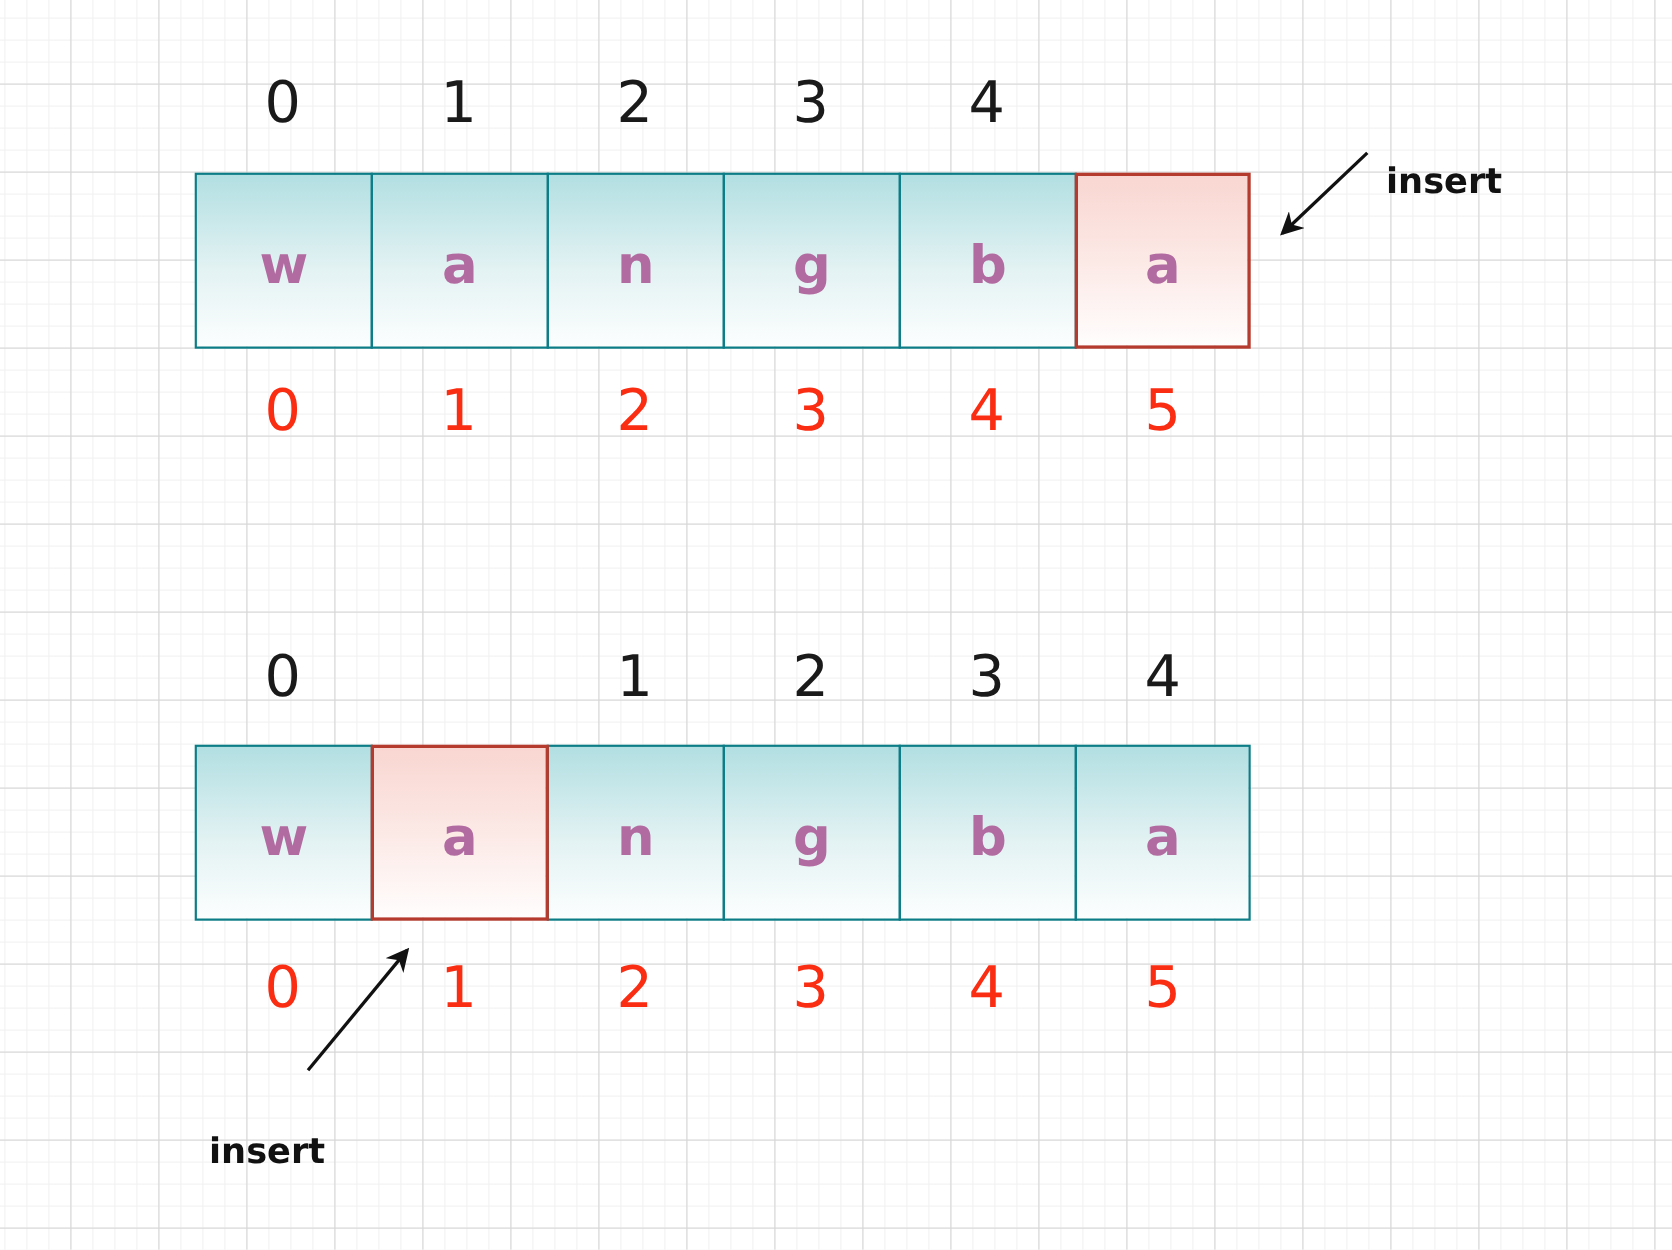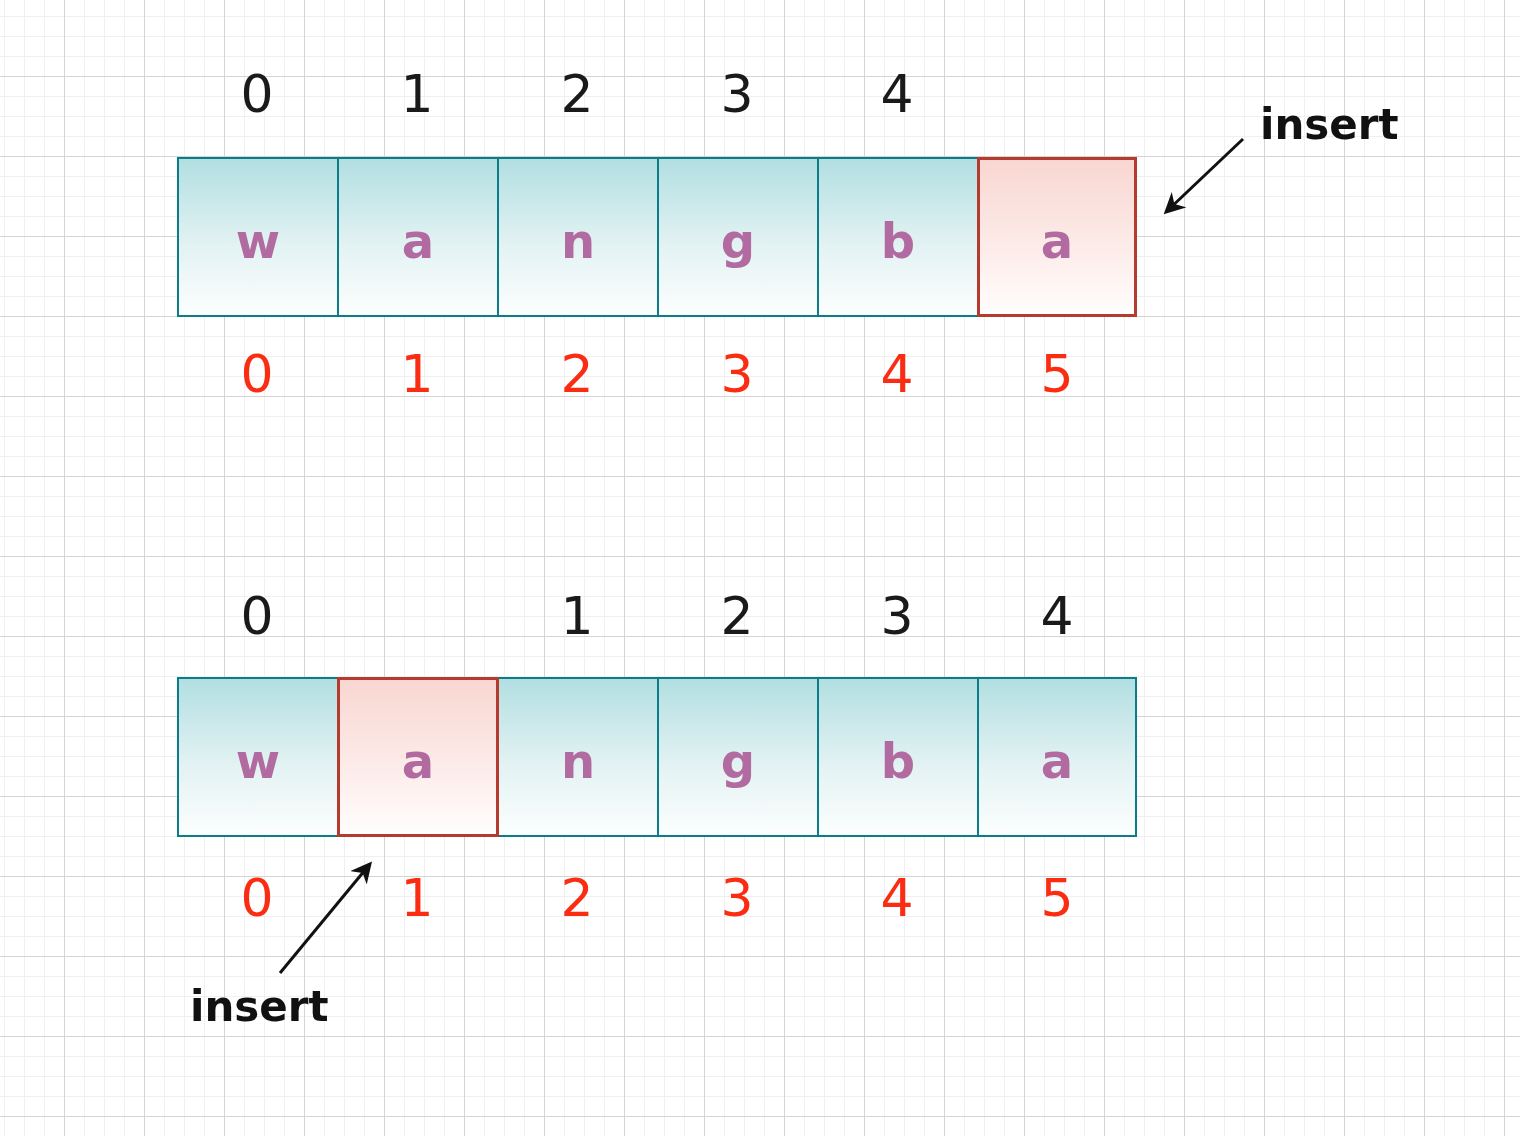--- a/index.html
+++ b/index.html
@@ -83,25 +83,26 @@
   .cx5 { left: 1057px; }
 
   .r-top-black    { top: 68px;  }
   .r-top-red      { top: 348px; }
   .r-bottom-black { top: 590px; }
   .r-bottom-red   { top: 872px; }
 
   
   .insert-label {
     position: absolute;
-    font-size: 42px;
+    font-size: 32px;
     font-weight: bold;
     color: #111111;
     line-height: 1;
     white-space: nowrap;
+    margin-top: 44px;
   }
   .insert-top    { left: 1260px; top: 104px; }
   .insert-bottom { left: 190px;  top: 986px; }
 
   .arrow-overlay {
     position: absolute;
     left: 0; top: 0;
     width: 1520px;
     height: 1136px;
     pointer-events: none;

